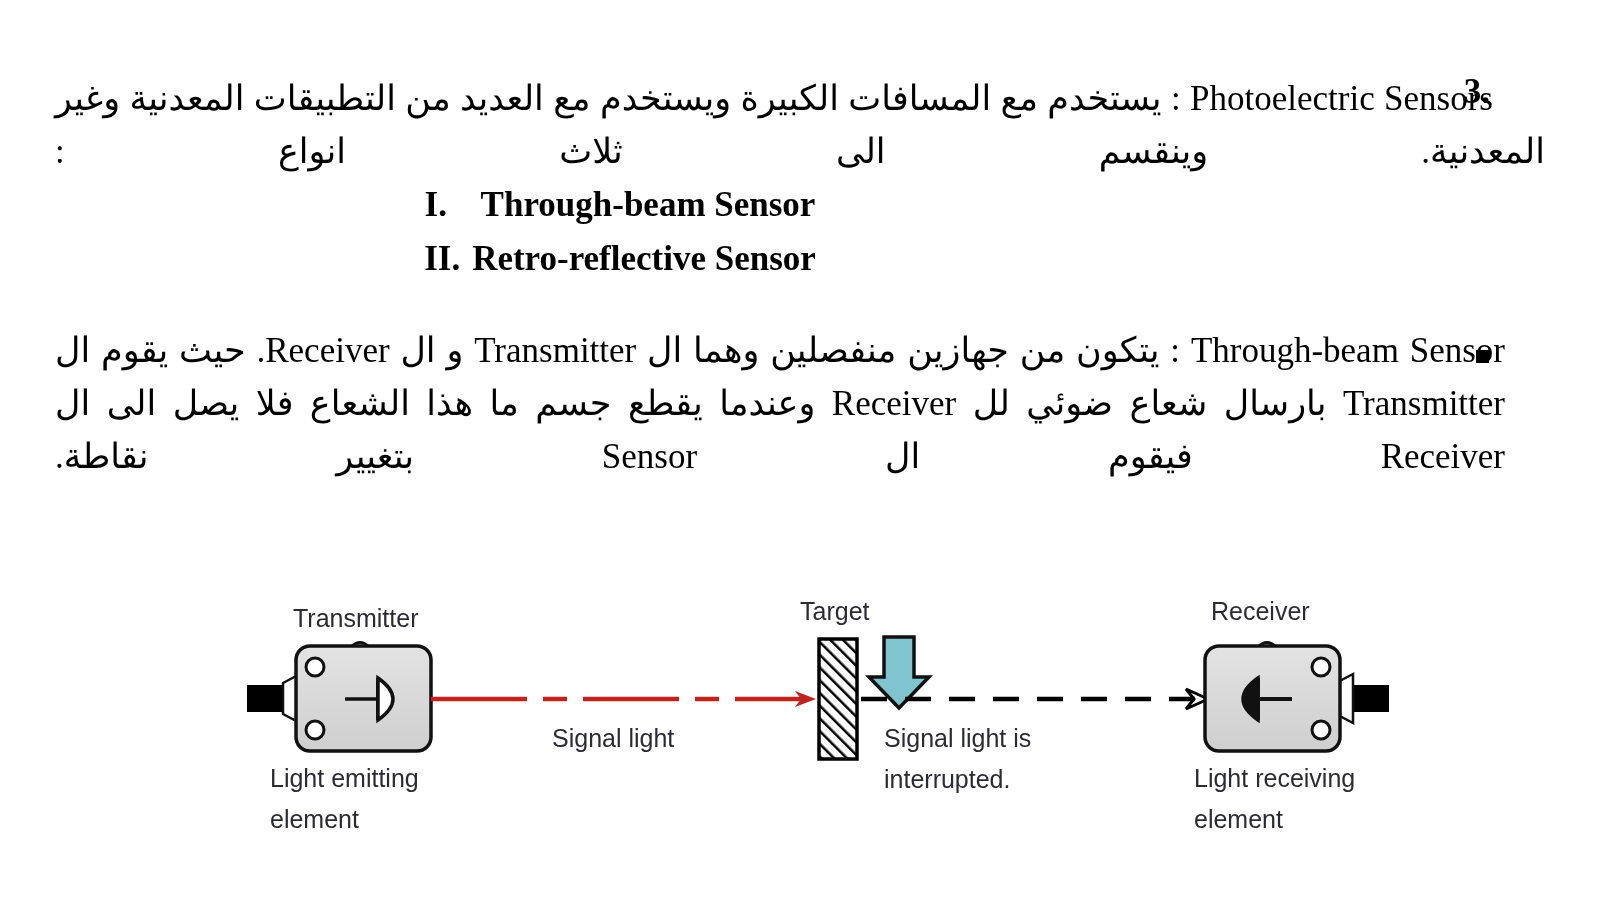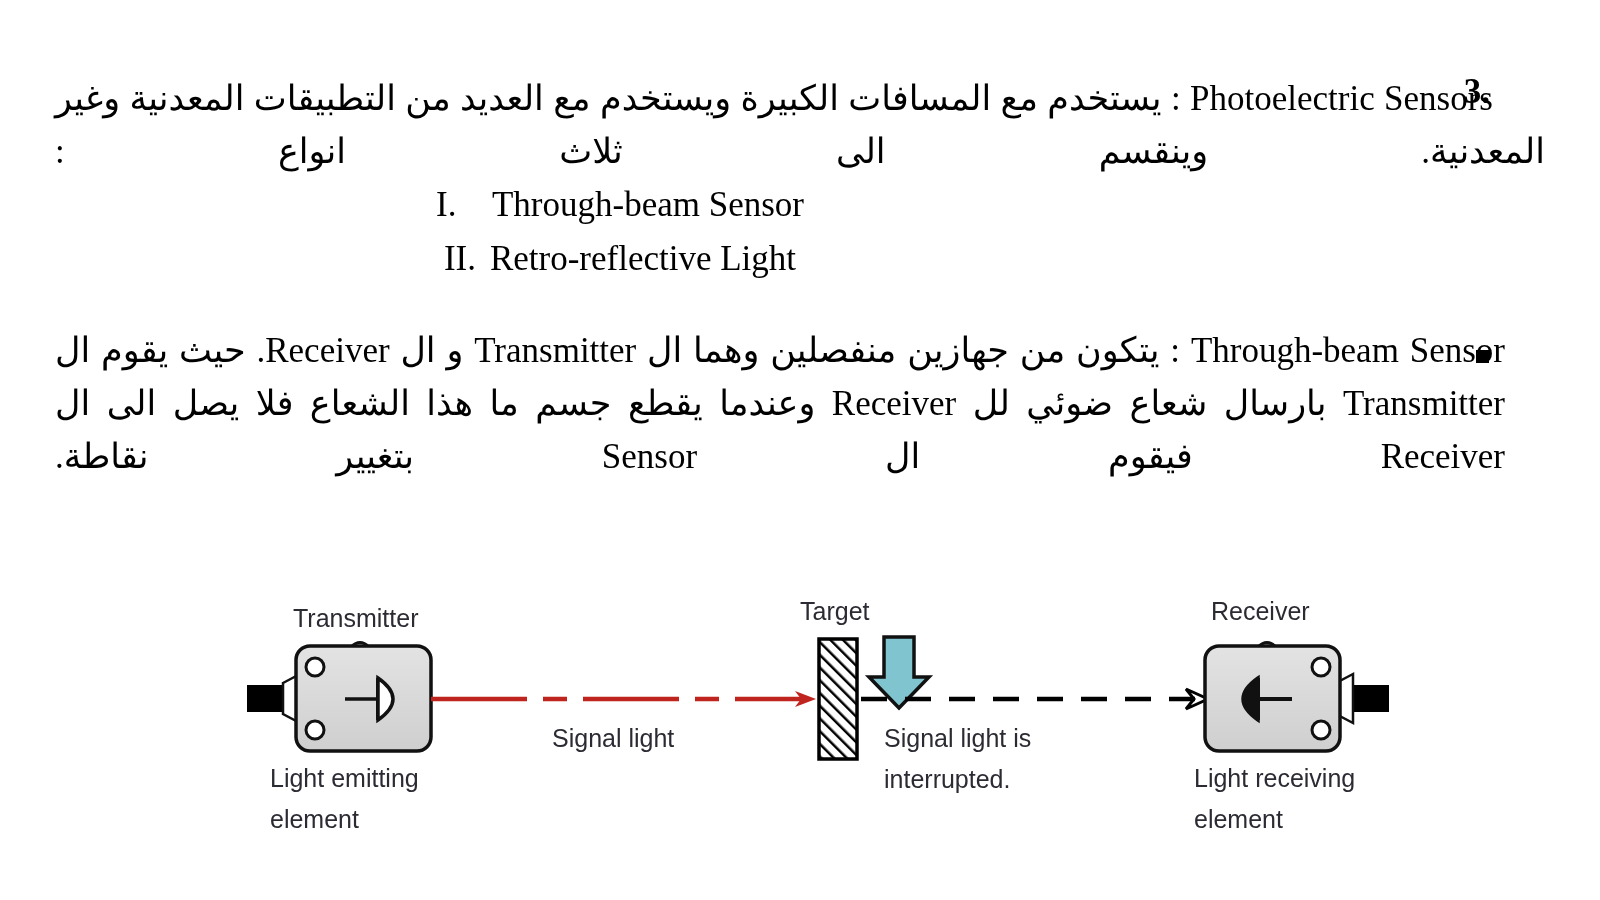--- a/index.html
+++ b/index.html
@@ -58,20 +58,21 @@
 
   .roman-list {
     margin: 0;
     padding: 0;
     list-style: none;
     direction: rtl;
     text-align: center;
     font-size: 35px;
     line-height: 54px;
     padding-right: 360px;
+    font-weight: bold;
   }
   .roman-list li {
     direction: rtl;
     unicode-bidi: isolate;
     white-space: nowrap;
   }
   .roman-list li .rn {
     display: inline-block;
     min-width: 34px;
     text-align: left;
@@ -130,21 +131,21 @@
 
   <div class="text-block">
 
     <div style="position:relative;">
       <div class="marker-num" style="top:72px;">3.</div>
       <p class="para numbered"><span style="display:inline-block;width:52px;"></span><span class="bold-en">Photoelectric Sensors</span><span> : يستخدم مع المسافات الكبيرة ويستخدم مع العديد من التطبيقات المعدنية وغير المعدنية. وينقسم الى ثلاث انواع :</span></p>
     </div>
 
     <ul class="roman-list">
       <li><span class="rn-label">Through-beam Sensor</span><span style="display:inline-block;width:22px;"></span><span class="rn">I.</span></li>
-      <li><span class="rn-label">Retro-reflective Light</span><span style="display:inline-block;width:12px;"></span><span class="rn">II.</span></li>
+      <li><span class="rn-label">Retro-reflective Sensor</span><span style="display:inline-block;width:12px;"></span><span class="rn">II.</span></li>
     </ul>
 
     <div class="bullet-para-wrap">
       <span class="sq-bullet"></span>
       <p class="bullet-para"><span class="bold-en">Through-beam Sensor</span><span> : يتكون من جهازين منفصلين وهما ال </span><span>Transmitter</span><span> و ال </span><span>Receiver</span><span>. حيث يقوم ال </span><span>Transmitter</span><span> بارسال شعاع ضوئي لل </span><span>Receiver</span><span> وعندما يقطع جسم ما هذا الشعاع فلا يصل الى ال </span><span>Receiver</span><span> فيقوم ال </span><span>Sensor</span><span> بتغيير نقاطة.</span></p>
     </div>
 
   </div>
 
   <div class="diagram">

